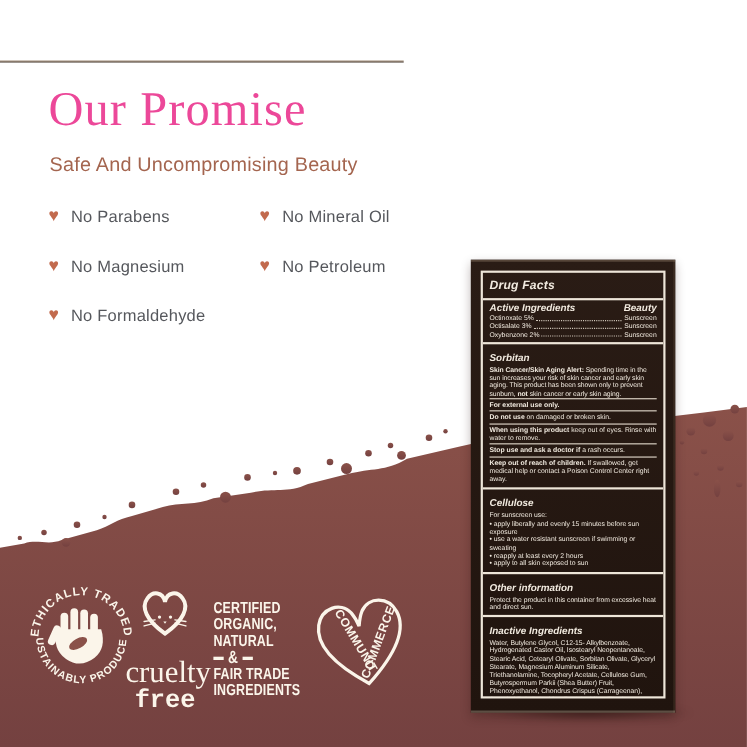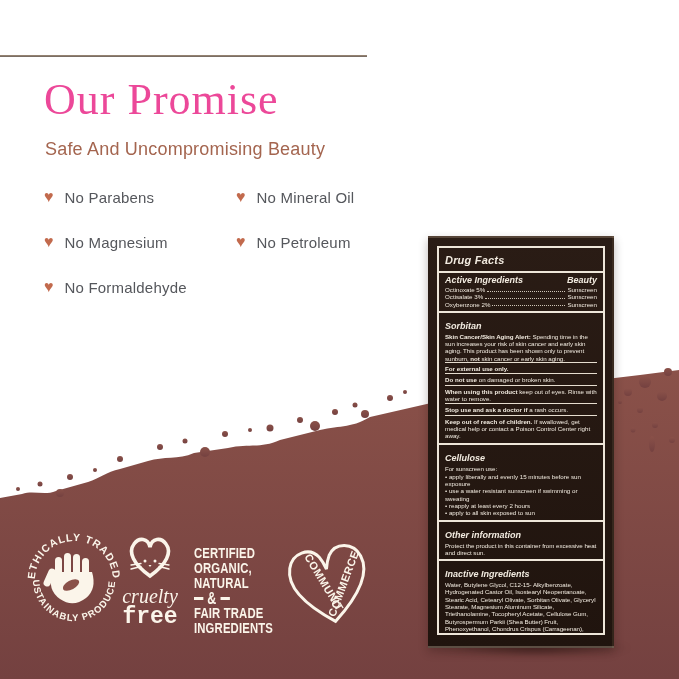--- a/index.html
+++ b/index.html
@@ -15,21 +15,21 @@
                 grid-template-columns:192px auto;row-gap:25px;z-index:2;}
   .promise-item{display:flex;align-items:center;height:20px;}
   .heart{color:#c26a4d;font-size:16px;margin-right:11px;line-height:1;}
   .p-label{font-size:15px;color:#55575c;letter-spacing:.2px;}
   
   .splash{position:absolute;left:0;top:0;z-index:1;}
   
   .badge{position:absolute;z-index:2;color:#fbf5ea;}
   .b-eth{left:22px;top:528px;width:104px;height:104px;}
   .b-cru{left:114px;top:528px;width:72px;text-align:center;}
-  .cruelty-l1{font-family:"Liberation Serif",serif;font-size:20px;line-height:1.0;margin-top:2px;font-style:italic;}
+  .cruelty-l1{font-family:"Liberation Serif",serif;font-size:28px;line-height:1.0;margin-top:13px;}
   .cruelty-l2{font-family:Liberation Mono, monospace;font-size:23px;font-weight:700;line-height:1.0;}
   .b-cert{left:194px;top:530px;width:86px;margin-top:16px;}
   .cert-line{font-weight:800;font-size:14.5px;line-height:15px;transform:scaleX(.78);
              transform-origin:left center;white-space:nowrap;letter-spacing:.2px;}
   .cert-amp{display:flex;align-items:center;gap:5px;height:15px;transform:scaleX(.78);
             transform-origin:left center;}
   .cert-amp .dash{display:inline-block;width:12px;height:2.5px;background:#fbf5ea;}
   .cert-amp .amp{font-weight:800;font-size:16px;}
   .b-com{left:268px;top:520px;width:120px;height:116px;}
   

